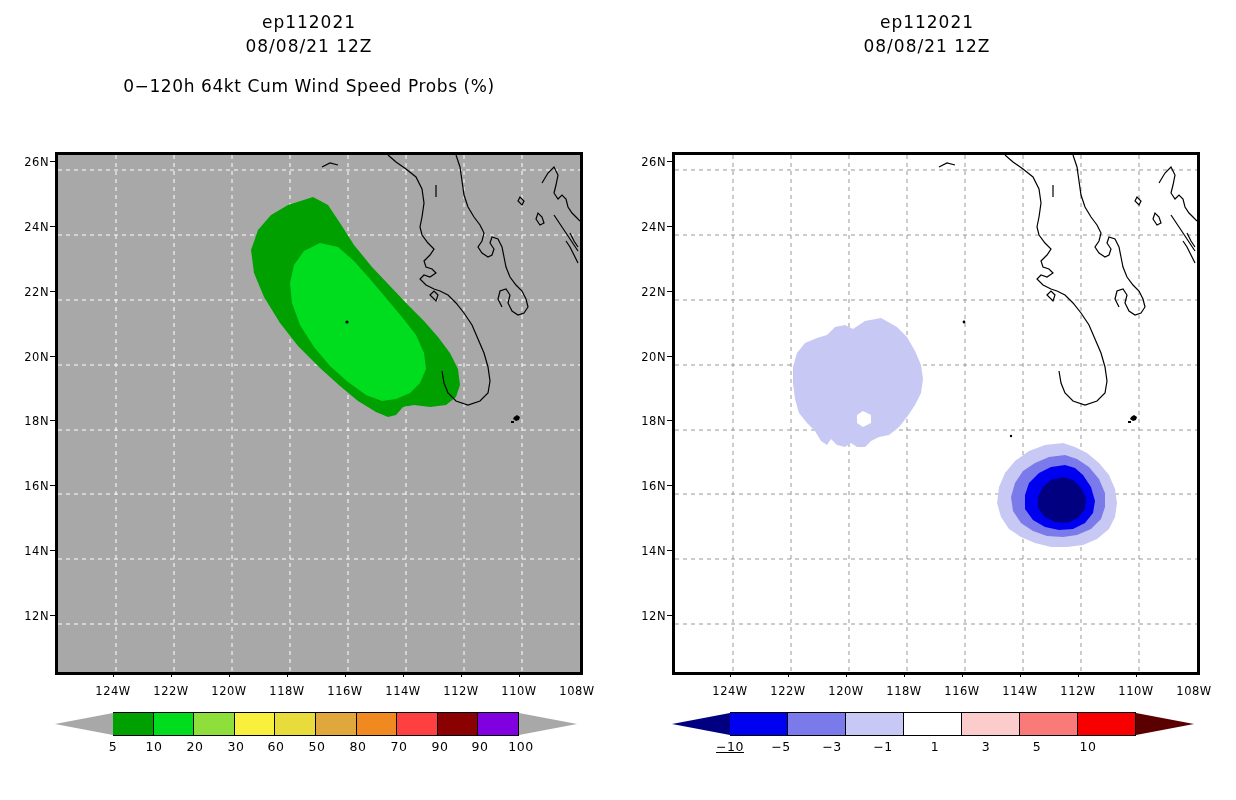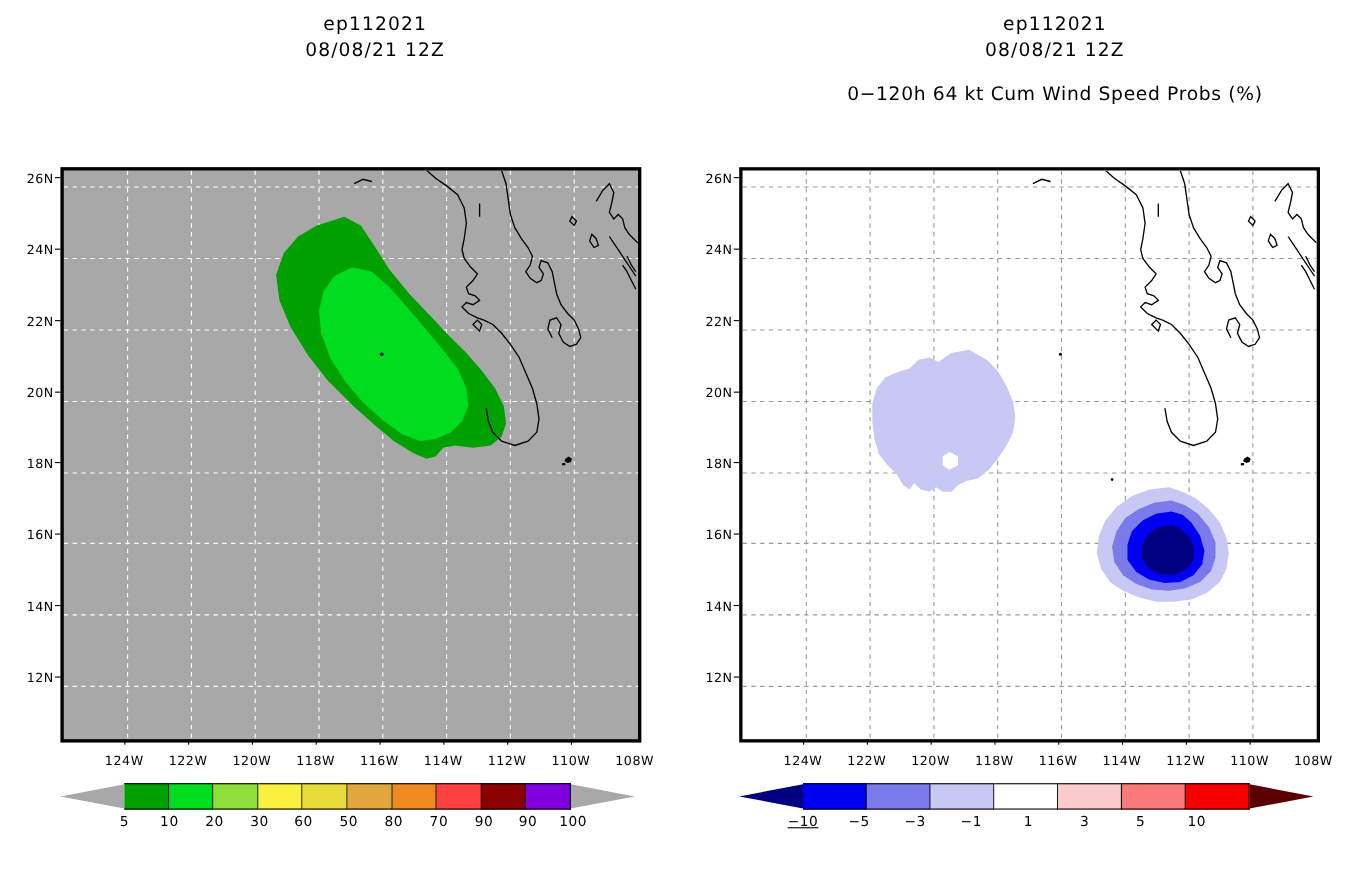--- a/index.html
+++ b/index.html
@@ -3,21 +3,21 @@
 <meta charset="utf-8">
 <style>
   html,body{margin:0;padding:0;background:#ffffff;}
   body{width:1236px;height:800px;font-family:"DejaVu Sans",sans-serif;overflow:hidden;}
   .page{position:relative;width:1236px;height:800px;background:#fff;}
 
   .panel{position:absolute;top:0;width:618px;height:800px;}
   .panel-left{left:0;}
   .panel-right{left:618px;}
 
-  .title-block{position:absolute;left:0;top:0;width:618px;text-align:center;margin-left:32px;}
+  .title-block{position:absolute;left:0;top:0;width:618px;text-align:center;}
   .t-storm{font-size:17px;letter-spacing:1px;margin-top:12px;color:#000;}
   .t-date{font-size:17px;letter-spacing:1px;margin-top:4px;color:#000;}
   .t-main{font-size:17px;letter-spacing:0.6px;margin-top:20px;color:#000;white-space:nowrap;}
   .t-sub{font-size:17px;letter-spacing:1px;margin-top:4px;color:#000;}
 
   
   .map-frame{position:absolute;border:3px solid #000;box-sizing:content-box;overflow:hidden;}
   .map-left{left:55px;top:152px;width:522px;height:517px;background:#a8a8a8;}
   .map-right{left:672px;top:152px;width:522px;height:517px;background:#ffffff;}
   .map-inner{position:absolute;left:0;top:0;width:100%;height:100%;}
@@ -44,20 +44,21 @@
 </head>
 <body>
 
 <div class="page">
 
   <div class="panel panel-left">
 
     <div class="title-block">
       <div class="t-storm">ep112021</div>
       <div class="t-date">08/08/21 12Z</div>
+      <div class="t-main">0−120h 64kt Cum Wind Speed Probs (%)</div>
     </div>
 
     <div class="map-frame map-left">
       <div class="map-inner">
         <svg viewBox="0 0 522 517" preserveAspectRatio="none">
 
           <g stroke="#ffffff" stroke-width="1" stroke-dasharray="4,4">
             <line x1="58" y1="0" x2="58" y2="517"></line>
             <line x1="116" y1="0" x2="116" y2="517"></line>
             <line x1="174" y1="0" x2="174" y2="517"></line>
@@ -181,21 +182,20 @@
         <span style="left:466px;">100</span>
       </div>
     </div>
   </div>
 
   <div class="panel panel-right">
 
     <div class="title-block">
       <div class="t-storm">ep112021</div>
       <div class="t-date">08/08/21 12Z</div>
-      <div class="t-main">0−120h 64 kt Cum Wind Speed Probs (%)</div>
     </div>
 
     <div class="map-frame map-right" style="left:54px;">
       <div class="map-inner">
         <svg viewBox="0 0 522 517" preserveAspectRatio="none">
           <g stroke="#999999" stroke-width="1" stroke-dasharray="4,4">
             <line x1="58" y1="0" x2="58" y2="517"></line>
             <line x1="116" y1="0" x2="116" y2="517"></line>
             <line x1="174" y1="0" x2="174" y2="517"></line>
             <line x1="232" y1="0" x2="232" y2="517"></line>

